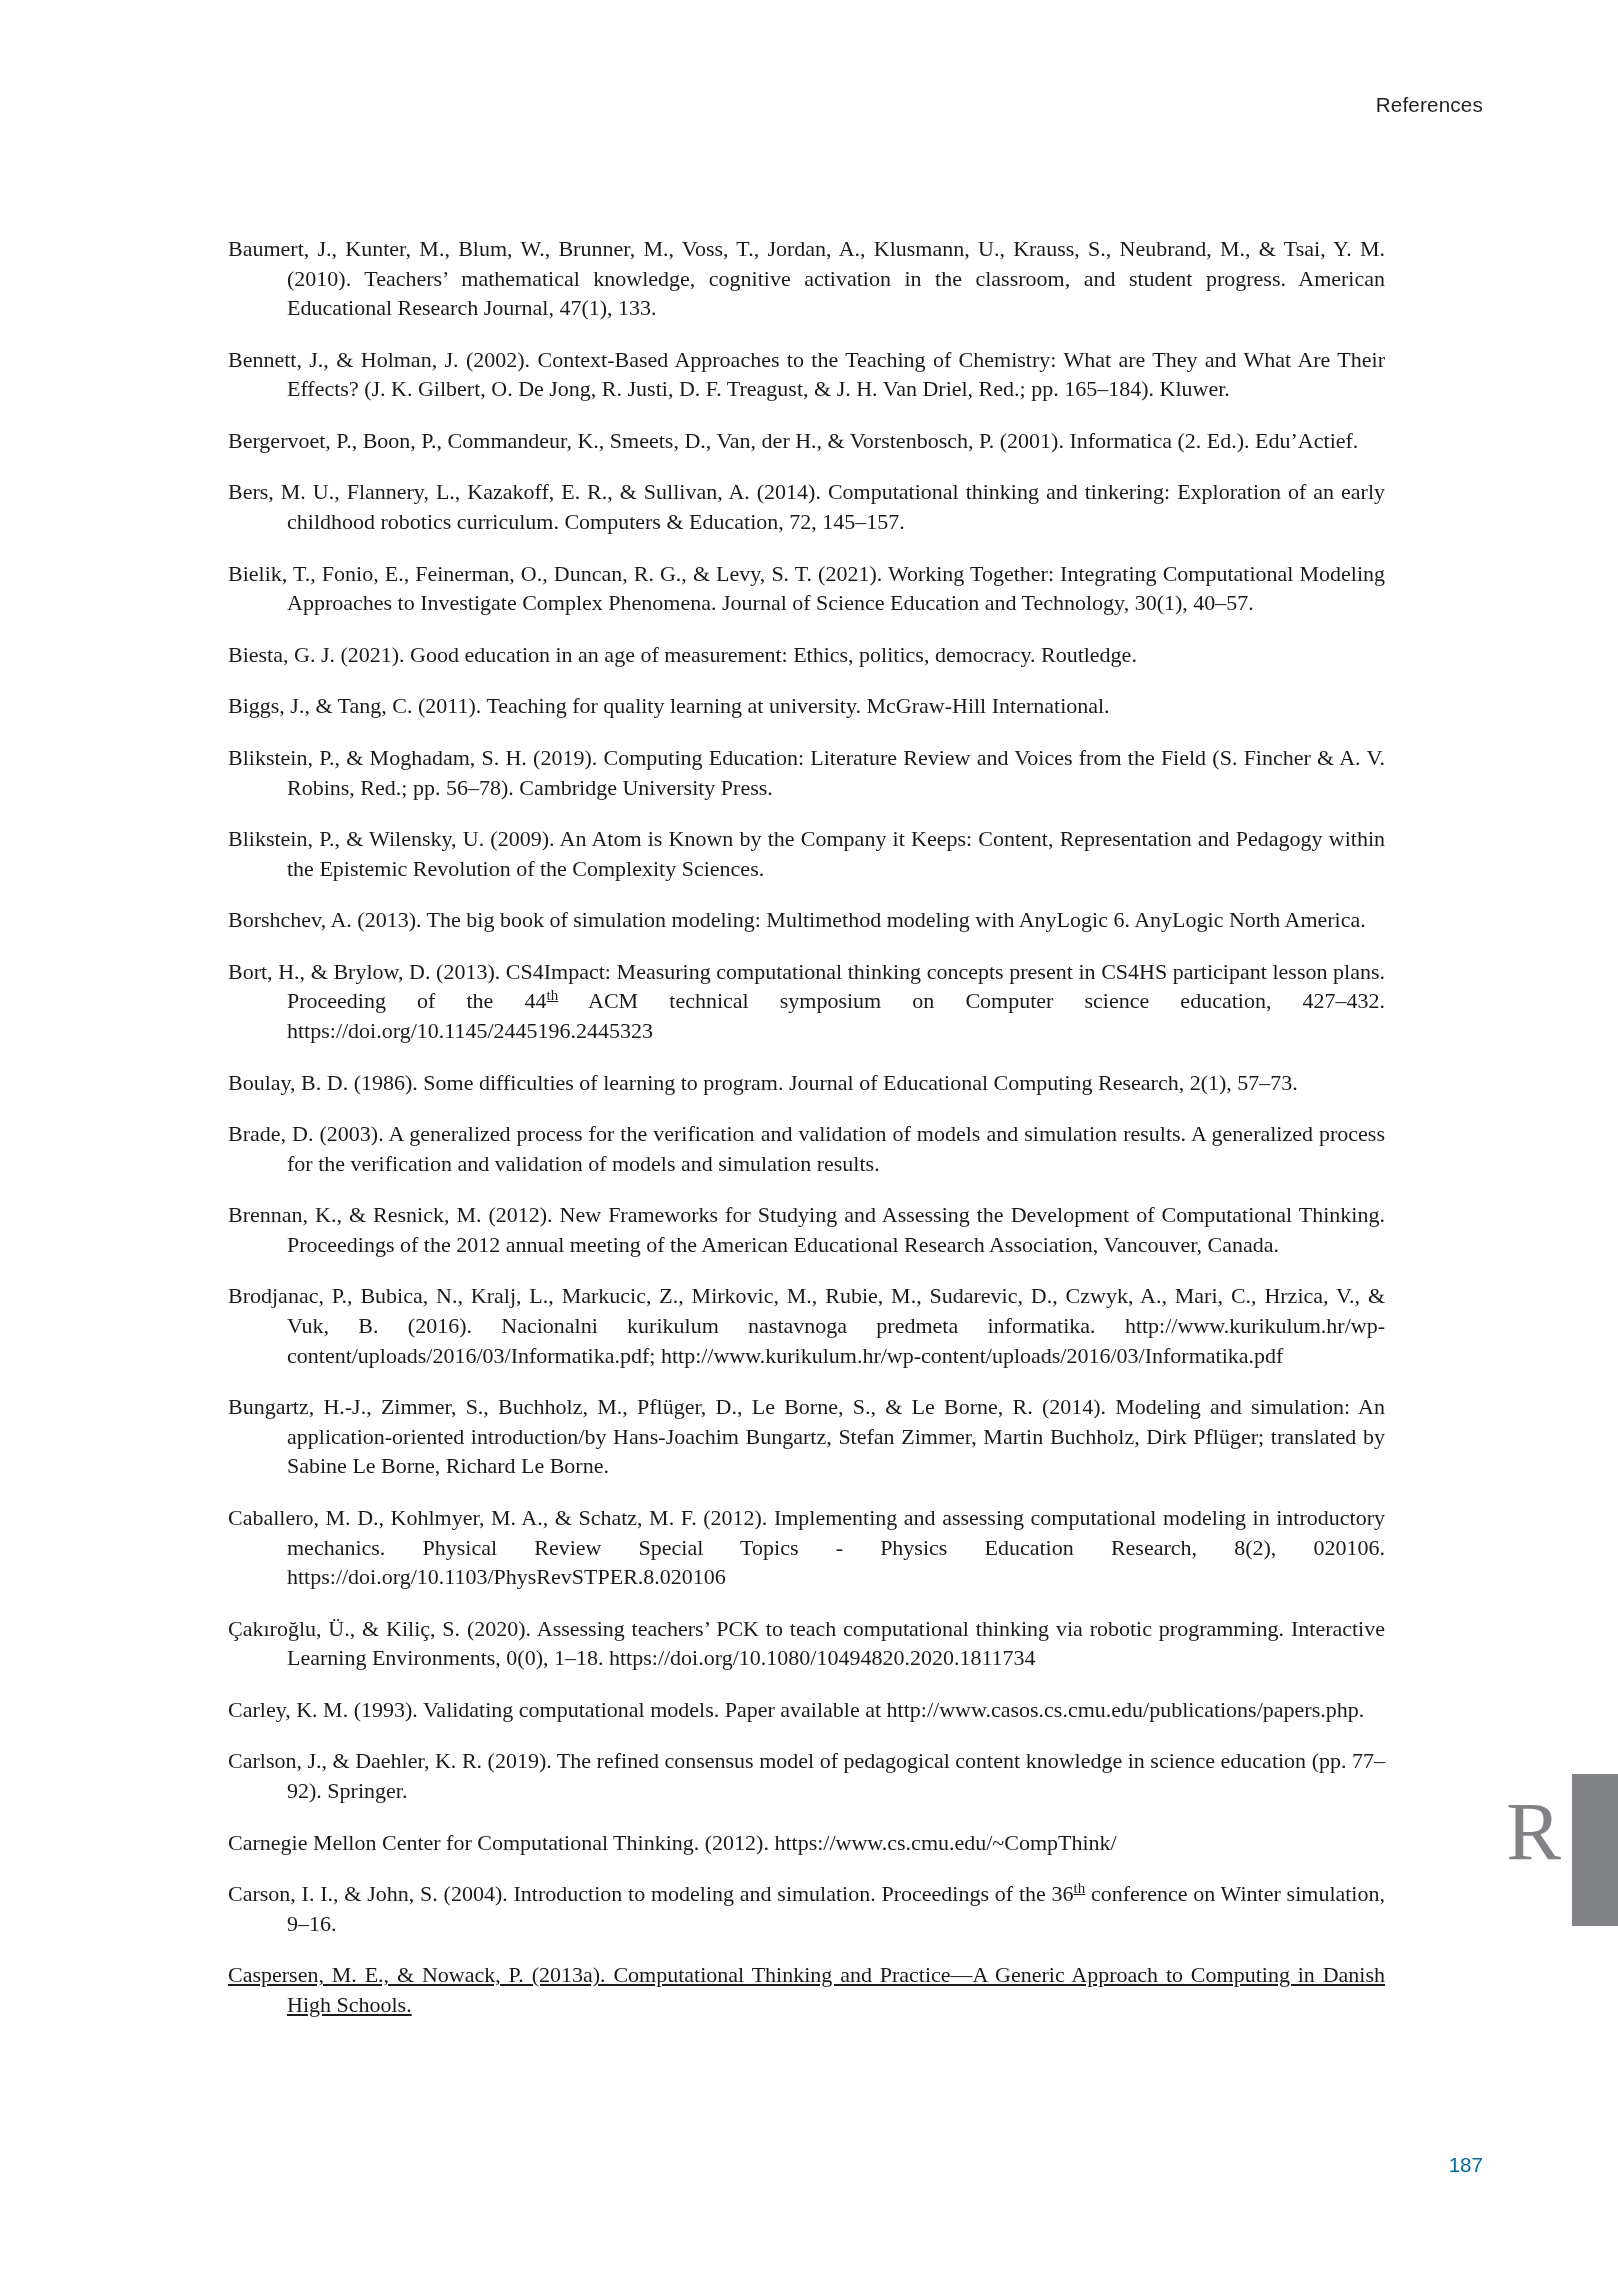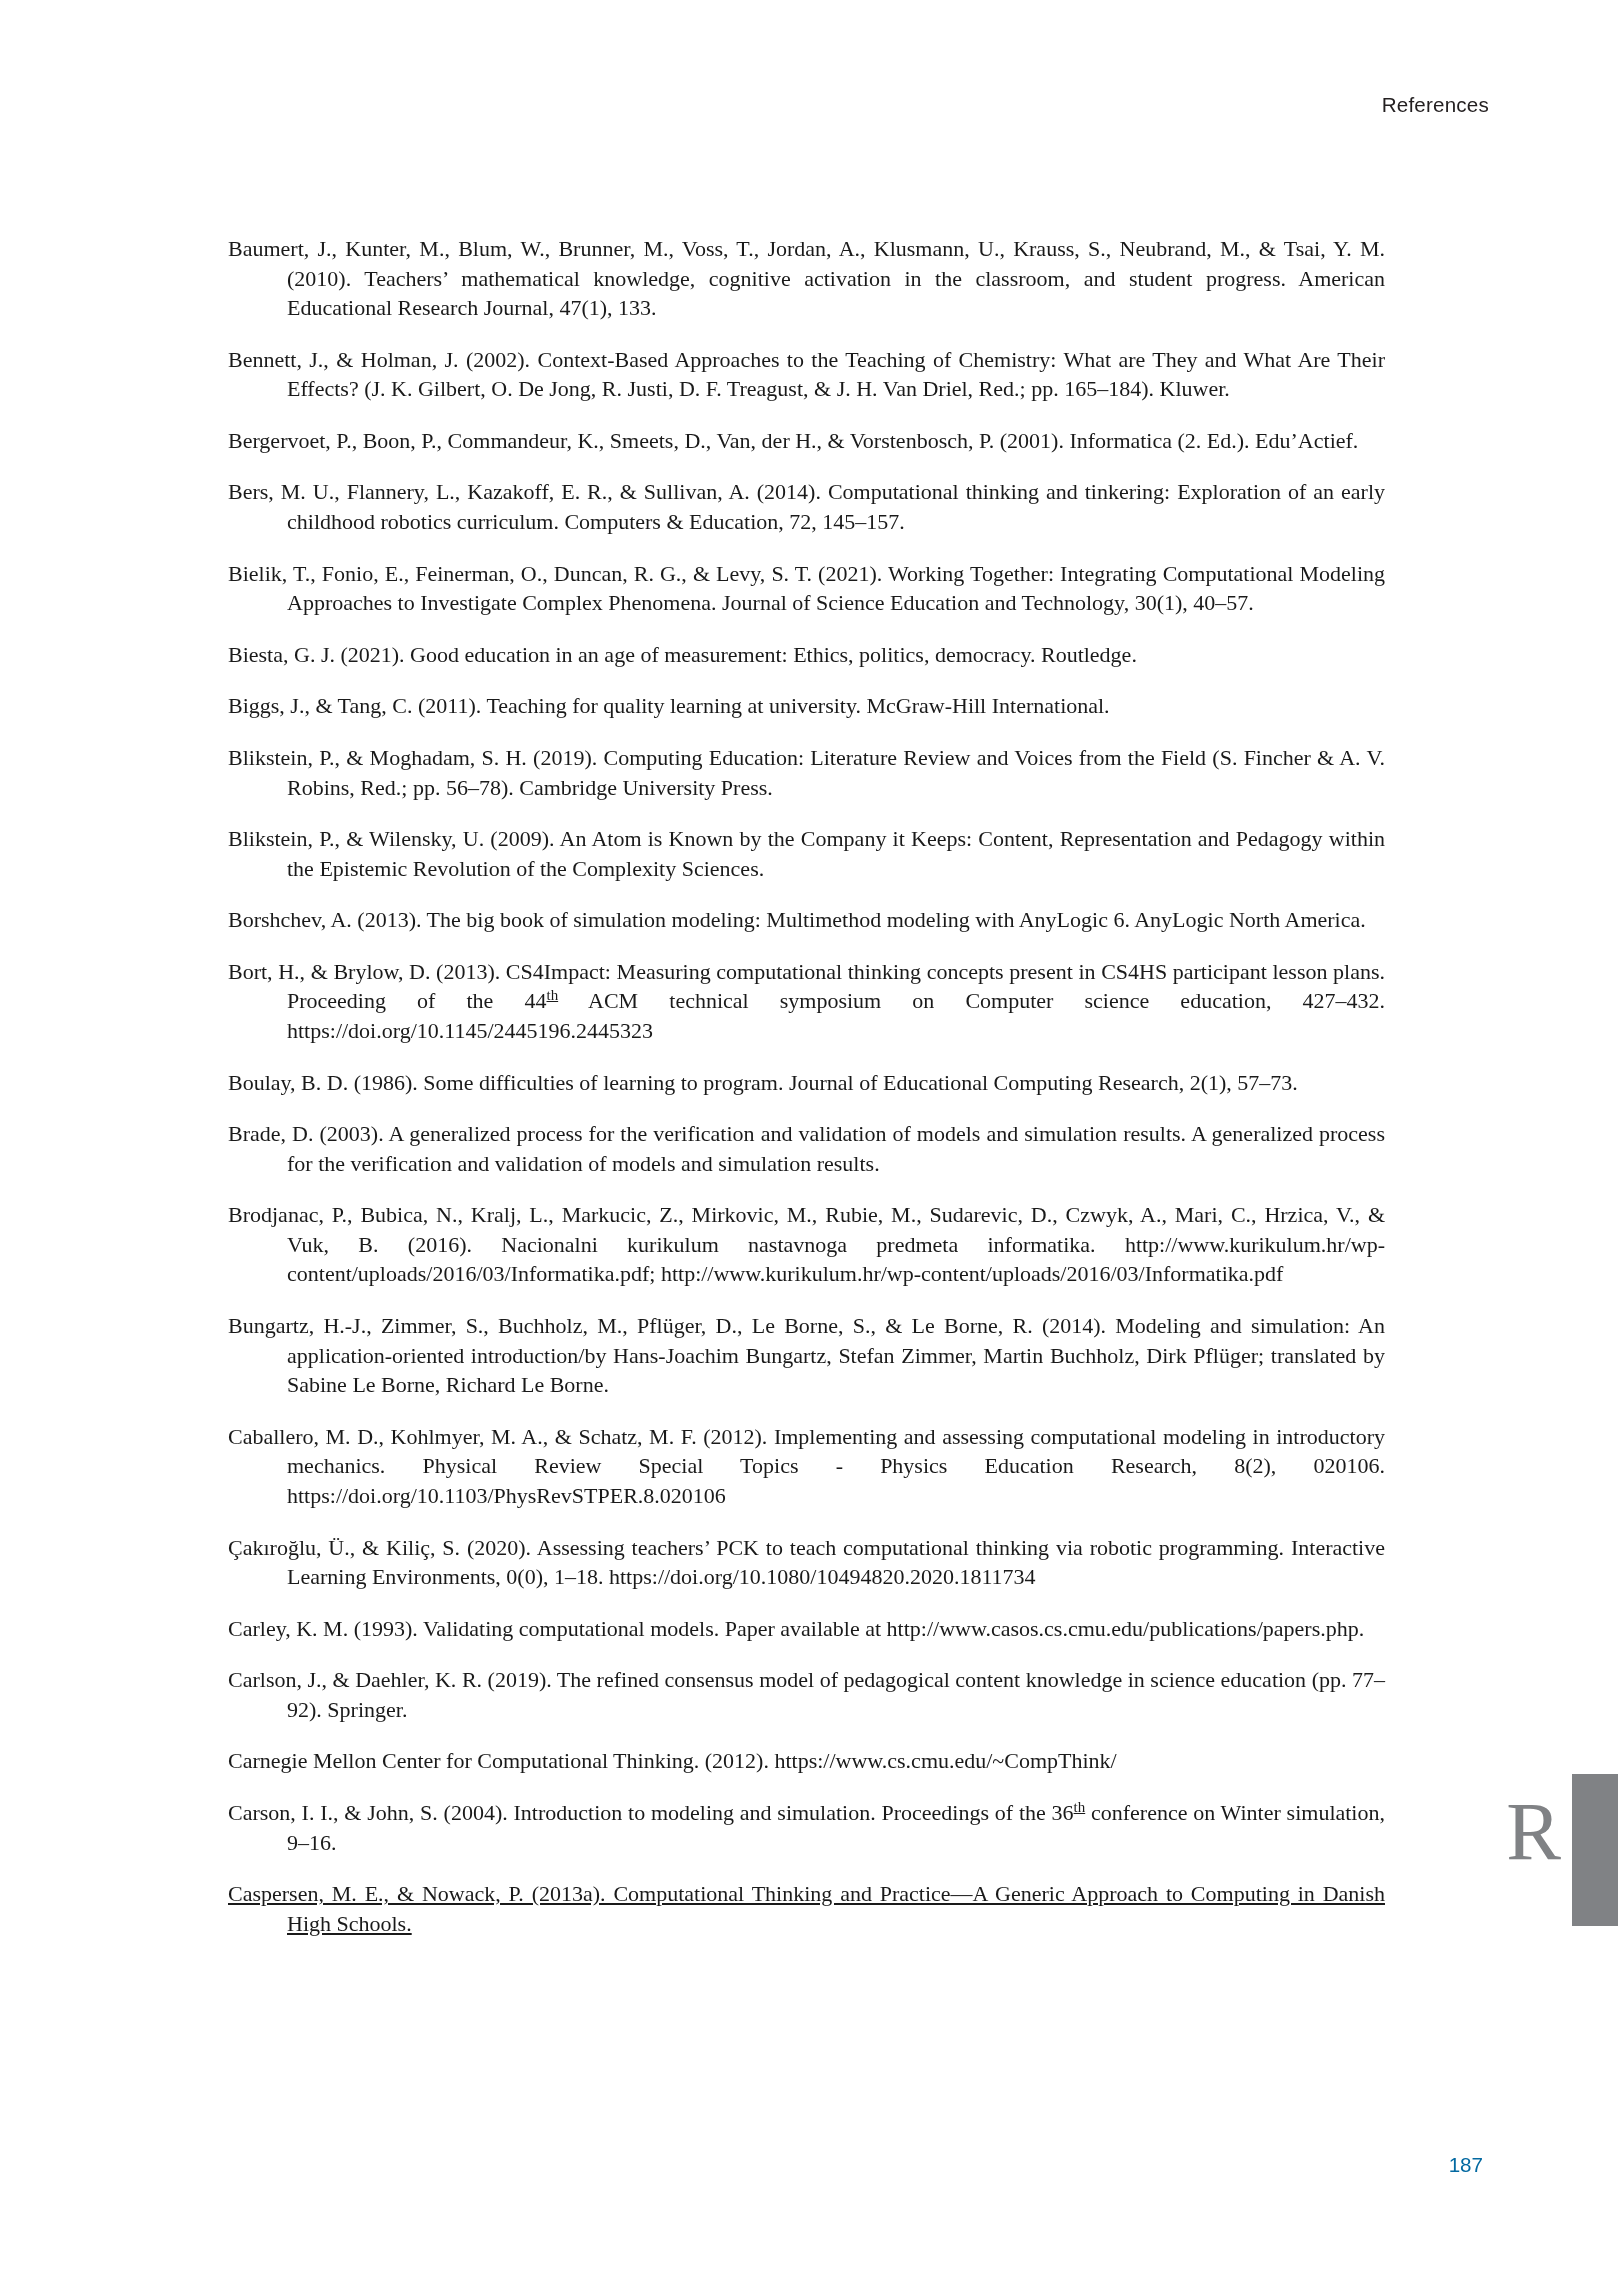--- a/index.html
+++ b/index.html
@@ -15,21 +15,21 @@
     color: #1a1a1a;
     overflow: hidden;
   }
   .page {
     position: absolute;
     inset: 0;
   }
   .running-head {
     position: absolute;
     top: 93px;
-    right: 130px;
+    right: 136px;
     font-family: "Liberation Sans", sans-serif;
     font-size: 20.6px;
     letter-spacing: 0.2px;
     color: #231f20;
   }
   .refs {
     position: absolute;
     top: 212px;
     left: 228px;
     width: 1157px;
@@ -92,20 +92,21 @@
       <p class="ref">Bers, M. U., Flannery, L., Kazakoff, E. R., &amp; Sullivan, A. (2014). Computational thinking and tinkering: Exploration of an early childhood robotics curriculum. Computers &amp; Education, 72, 145–157.</p>
       <p class="ref">Bielik, T., Fonio, E., Feinerman, O., Duncan, R. G., &amp; Levy, S. T. (2021). Working Together: Integrating Computational Modeling Approaches to Investigate Complex Phenomena. Journal of Science Education and Technology, 30(1), 40–57.</p>
       <p class="ref">Biesta, G. J. (2021). Good education in an age of measurement: Ethics, politics, democracy. Routledge.</p>
       <p class="ref">Biggs, J., &amp; Tang, C. (2011). Teaching for quality learning at university. McGraw-Hill International.</p>
       <p class="ref">Blikstein, P., &amp; Moghadam, S. H. (2019). Computing Education: Literature Review and Voices from the Field (S. Fincher &amp; A. V. Robins, Red.; pp. 56–78). Cambridge University Press.</p>
       <p class="ref">Blikstein, P., &amp; Wilensky, U. (2009). An Atom is Known by the Company it Keeps: Content, Representation and Pedagogy within the Epistemic Revolution of the Complexity Sciences.</p>
       <p class="ref">Borshchev, A. (2013). The big book of simulation modeling: Multimethod modeling with AnyLogic 6. AnyLogic North America.</p>
       <p class="ref">Bort, H., &amp; Brylow, D. (2013). CS4Impact: Measuring computational thinking concepts present in CS4HS participant lesson plans. Proceeding of the 44<sup>th</sup> ACM technical symposium on Computer science education, 427–432. https://doi.org/10.1145/2445196.2445323</p>
       <p class="ref">Boulay, B. D. (1986). Some difficulties of learning to program. Journal of Educational Computing Research, 2(1), 57–73.</p>
       <p class="ref">Brade, D. (2003). A generalized process for the verification and validation of models and simulation results. A generalized process for the verification and validation of models and simulation results.</p>
+      <p class="ref">Brennan, K., &amp; Resnick, M. (2012). New Frameworks for Studying and Assessing the Development of Computational Thinking. Proceedings of the 2012 annual meeting of the American Educational Research Association, Vancouver, Canada.</p>
       <p class="ref">Brodjanac, P., Bubica, N., Kralj, L., Markucic, Z., Mirkovic, M., Rubie, M., Sudarevic, D., Czwyk, A., Mari, C., Hrzica, V., &amp; Vuk, B. (2016). Nacionalni kurikulum nastavnoga predmeta informatika. http://www.kurikulum.hr/wp-content/uploads/2016/03/Informatika.pdf; http://www.kurikulum.hr/wp-content/uploads/2016/03/Informatika.pdf</p>
       <p class="ref">Bungartz, H.-J., Zimmer, S., Buchholz, M., Pflüger, D., Le Borne, S., &amp; Le Borne, R. (2014). Modeling and simulation: An application-oriented introduction/by Hans-Joachim Bungartz, Stefan Zimmer, Martin Buchholz, Dirk Pflüger; translated by Sabine Le Borne, Richard Le Borne.</p>
       <p class="ref">Caballero, M. D., Kohlmyer, M. A., &amp; Schatz, M. F. (2012). Implementing and assessing computational modeling in introductory mechanics. Physical Review Special Topics - Physics Education Research, 8(2), 020106. https://doi.org/10.1103/PhysRevSTPER.8.020106</p>
       <p class="ref">Çakıroğlu, Ü., &amp; Kiliç, S. (2020). Assessing teachers’ PCK to teach computational thinking via robotic programming. Interactive Learning Environments, 0(0), 1–18. https://doi.org/10.1080/10494820.2020.1811734</p>
       <p class="ref">Carley, K. M. (1993). Validating computational models. Paper available at http://www.casos.cs.cmu.edu/publications/papers.php.</p>
       <p class="ref">Carlson, J., &amp; Daehler, K. R. (2019). The refined consensus model of pedagogical content knowledge in science education (pp. 77–92). Springer.</p>
       <p class="ref">Carnegie Mellon Center for Computational Thinking. (2012). https://www.cs.cmu.edu/~CompThink/</p>
       <p class="ref">Carson, I. I., &amp; John, S. (2004). Introduction to modeling and simulation. Proceedings of the 36<sup>th</sup> conference on Winter simulation, 9–16.</p>
       <p class="ref">Caspersen, M. E., &amp; Nowack, P. (2013a). Computational Thinking and Practice—A Generic Approach to Computing in Danish High Schools.</p>
     </div>

